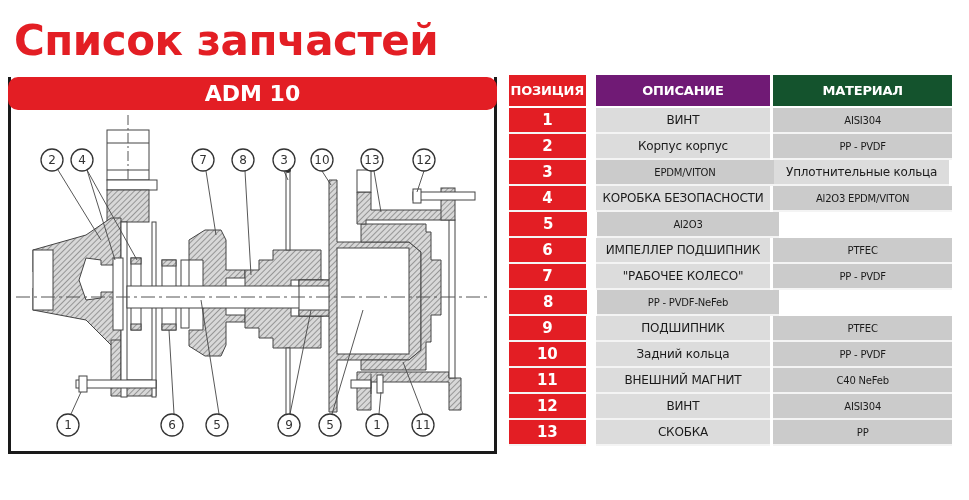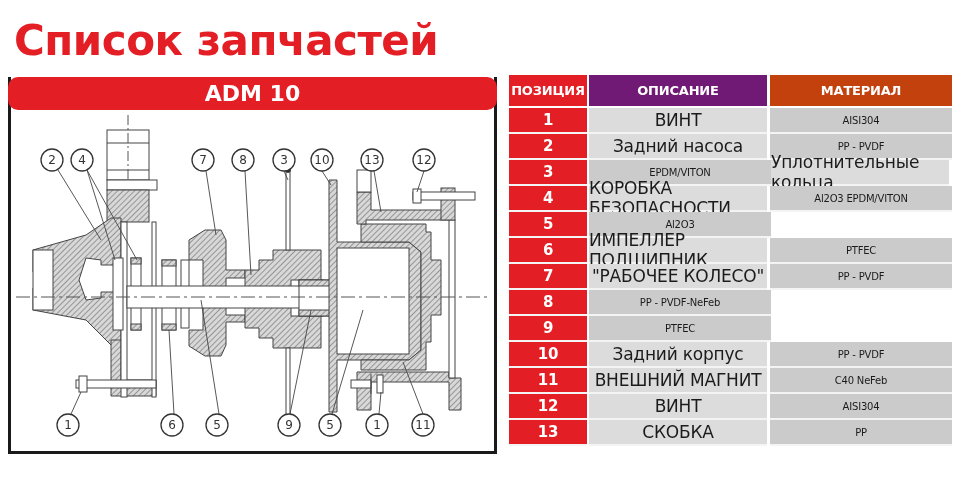--- a/index.html
+++ b/index.html
@@ -4,28 +4,28 @@
 <style>
   html, body { margin: 0; padding: 0; background: #ffffff; }
   body { width: 969px; height: 500px; position: relative; overflow: hidden; font-family: "Liberation Sans", "DejaVu Sans", sans-serif; }
   .page-title { position: absolute; left: 14px; top: 16px; font-size: 42px; font-weight: bold; color: #e31e24; letter-spacing: -0.5px; font-family: "DejaVu Sans", sans-serif; }
   .diagram-box { position: absolute; left: 8px; top: 77px; width: 489px; height: 377px; border: 3px solid #1a1a1a; border-top: none; box-sizing: border-box; background: #fff; }
   .diagram-header { position: absolute; left: 8px; top: 77px; width: 489px; height: 33px; background: #e31e24; color: #fff; font-weight: bold; font-size: 22px; text-align: center; line-height: 34px; font-family: "DejaVu Sans", sans-serif; border-radius: 10px; }
   .diagram-svg { position: absolute; left: 11px; top: 110px; }
   .parts-table { position: absolute; left: 509px; top: 75px; width: 443px; }
   .row { display: flex; height: 26px; margin-bottom: 0; }
   .hdr { height: 31px; margin-bottom: 2px; }
-  .cell { display: flex; align-items: center; justify-content: center; box-sizing: border-box; border-bottom: 2px solid #f4f4f4; font-size: 17px; color: #1b1b1b; font-family: "DejaVu Sans", sans-serif; letter-spacing: -0.2px; }
-  .c-pos { width: 78px; background: #e31e24; color: #fff; font-weight: bold; font-size: 15px; margin-right: 2px; }
+  .cell { display: flex; align-items: center; justify-content: center; box-sizing: border-box; border-bottom: 2px solid #f4f4f4; font-size: 12px; color: #1b1b1b; font-family: "DejaVu Sans", sans-serif; letter-spacing: -0.2px; }
+  .c-pos { width: 78px; background: #e31e24; color: #fff; font-weight: bold; font-size: 15px; margin-right: 10px; }
   .c-desc { width: 178px; background: #dcdcdc; margin-right: 3px; }
   .c-mat { width: 182px; background: #cbcbcb; font-size: 10px; }
   .hdr .cell { font-weight: bold; color: #fff; font-size: 13px; border-bottom: none; }
   .hdr .c-pos { background: #e31e24; }
   .hdr .c-desc { background: #701a75; }
-  .hdr .c-mat { background: #c2410c; }
+  .hdr .c-mat { background: #14532d; }
   .callout circle { fill: #fff; stroke: #333; stroke-width: 1.3; }
   .callout text { font-family: "DejaVu Sans", sans-serif; font-size: 12px; fill: #333; text-anchor: middle; dominant-baseline: central; }
 </style>
 </head>
 <body>
 
 <div class="page-title">Список запчастей</div>
 
 <div class="diagram-box"></div>
 <div class="diagram-header">ADM 10</div>
@@ -193,21 +193,21 @@
     <div class="cell c-desc">ОПИСАНИЕ</div>
     <div class="cell c-mat">МАТЕРИАЛ</div>
   </div>
   <div class="row">
       <div class="cell c-pos">1</div>
       <div class="cell c-desc">ВИНТ</div>
       <div class="cell c-mat">AISI304</div>
     </div>
   <div class="row">
       <div class="cell c-pos">2</div>
-      <div class="cell c-desc">Задний насоса</div>
+      <div class="cell c-desc">Корпус корпус</div>
       <div class="cell c-mat">PP - PVDF</div>
     </div>
   <div class="row">
       <div class="cell c-pos">3</div>
       <div class="cell c-mat">EPDM/VITON</div>
       <div class="cell c-desc">Уплотнительные кольца</div>
     </div>
   <div class="row">
       <div class="cell c-pos">4</div>
       <div class="cell c-desc">КОРОБКА БЕЗОПАСНОСТИ</div>
@@ -226,25 +226,26 @@
       <div class="cell c-pos">7</div>
       <div class="cell c-desc">"РАБОЧЕЕ КОЛЕСО"</div>
       <div class="cell c-mat">PP - PVDF</div>
     </div>
   <div class="row">
       <div class="cell c-pos">8</div>
       <div class="cell c-mat">PP - PVDF-NeFeb</div>
     </div>
   <div class="row">
       <div class="cell c-pos">9</div>
+      <div class="cell c-desc">ПОДШИПНИК</div>
       <div class="cell c-mat">PTFEC</div>
     </div>
   <div class="row">
       <div class="cell c-pos">10</div>
-      <div class="cell c-desc">Задний корпус</div>
+      <div class="cell c-desc">Задний кольца</div>
       <div class="cell c-mat">PP - PVDF</div>
     </div>
   <div class="row">
       <div class="cell c-pos">11</div>
       <div class="cell c-desc">ВНЕШНИЙ МАГНИТ</div>
       <div class="cell c-mat">C40 NeFeb</div>
     </div>
   <div class="row">
       <div class="cell c-pos">12</div>
       <div class="cell c-desc">ВИНТ</div>

